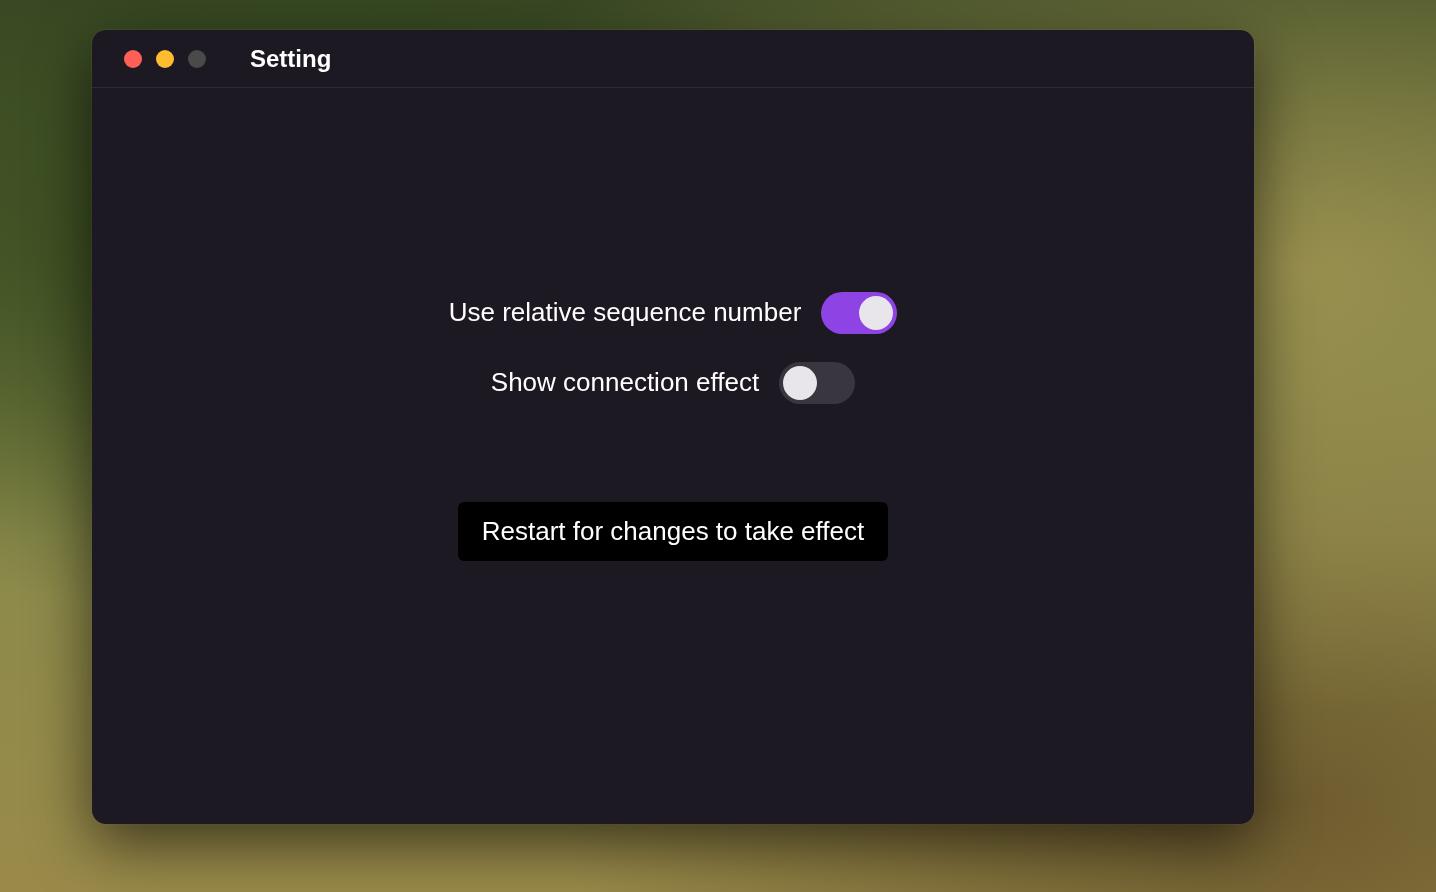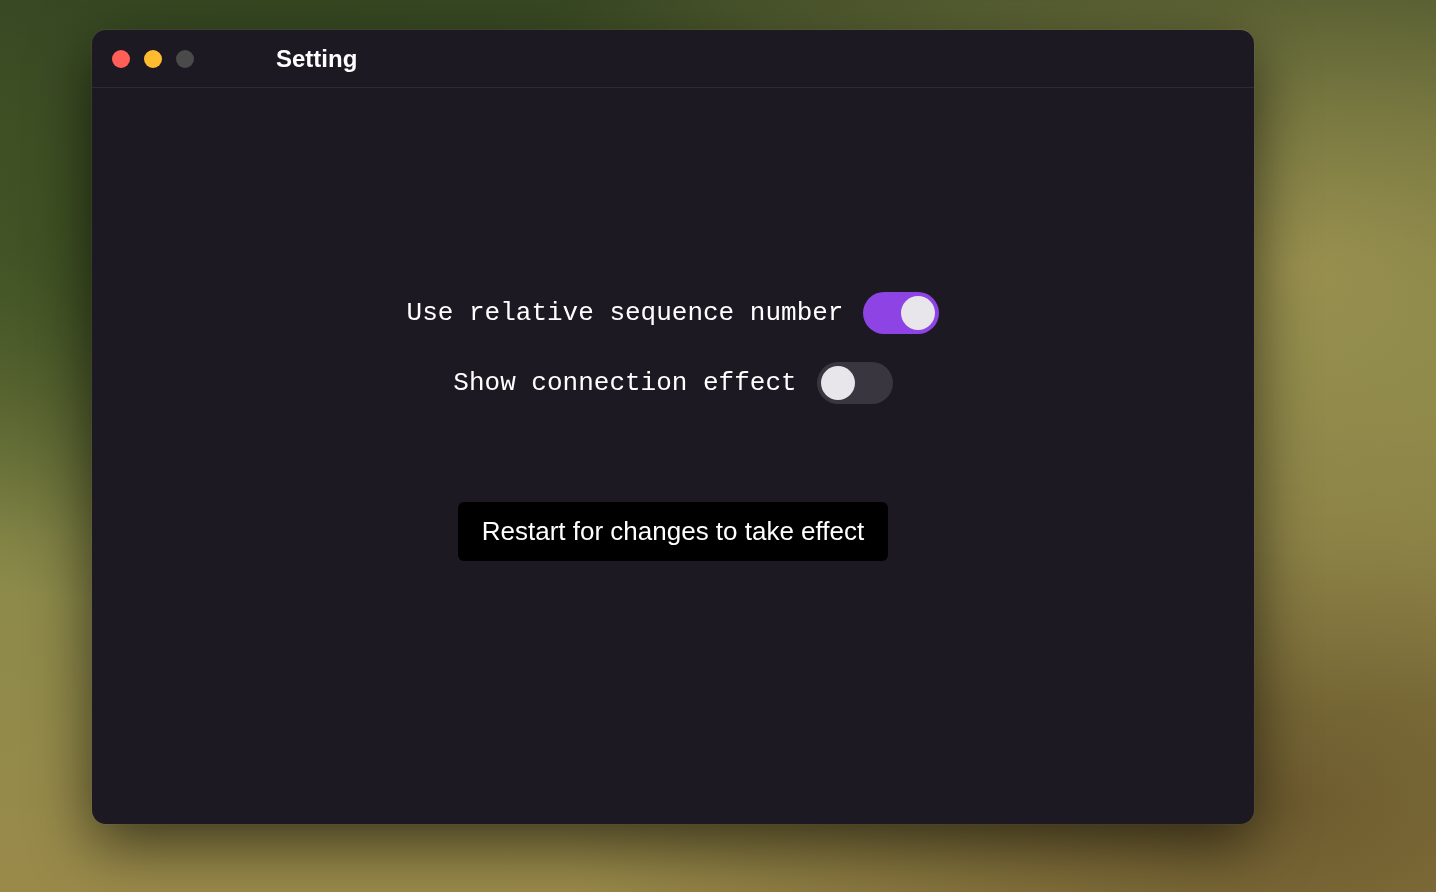--- a/index.html
+++ b/index.html
@@ -38,23 +38,22 @@
       box-shadow: 0 20px 60px rgba(0,0,0,0.6), 0 0 0 1px rgba(255,255,255,0.05);
       overflow: hidden;
       display: flex;
       flex-direction: column;
     }
 
     .titlebar {
       height: 58px;
       display: flex;
       align-items: center;
-      padding: 0 20px;
+      padding: 0 32px;
       border-bottom: 1px solid rgba(255,255,255,0.08);
-      gap: 38px;
     }
 
     .traffic-lights {
       display: flex;
       gap: 14px;
       align-items: center;
     }
 
     .traffic-light {
       width: 18px;
@@ -93,21 +92,20 @@
       display: flex;
       align-items: center;
       gap: 20px;
     }
 
     .setting-label {
       color: #ffffff;
       font-size: 26px;
       font-weight: 400;
       text-align: left;
-      font-family: Liberation Mono, monospace;
     }
 
     .toggle {
       width: 76px;
       height: 42px;
       border-radius: 21px;
       position: relative;
       cursor: pointer;
     }
 

